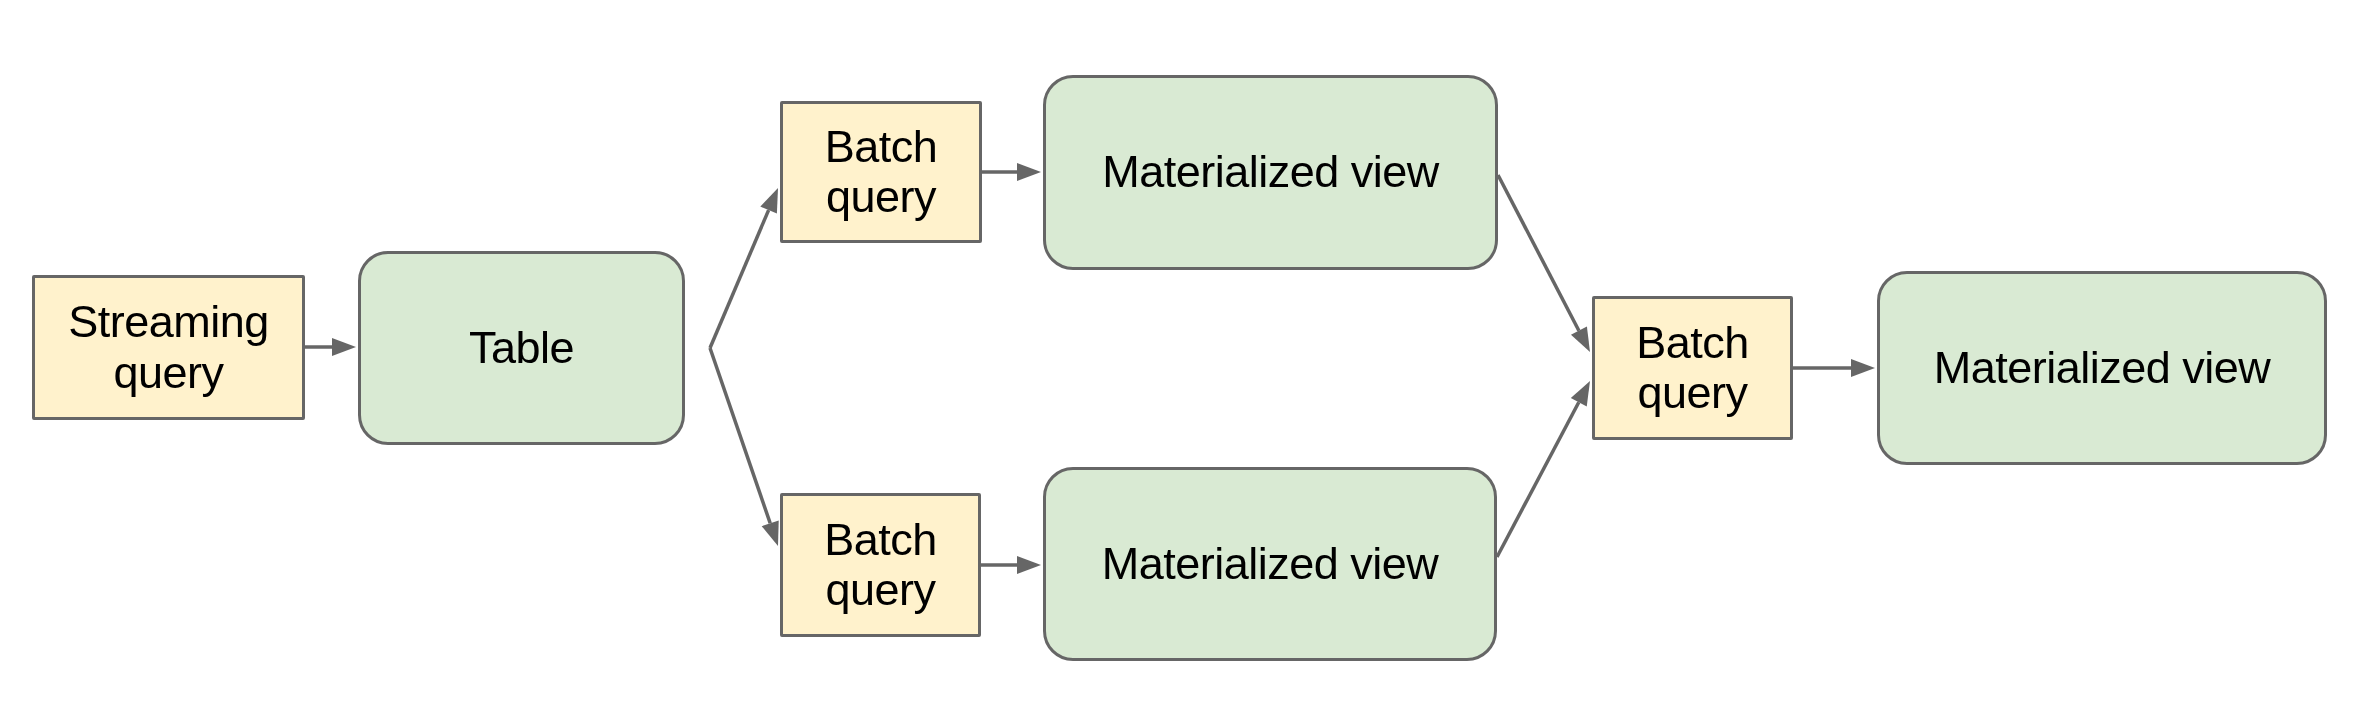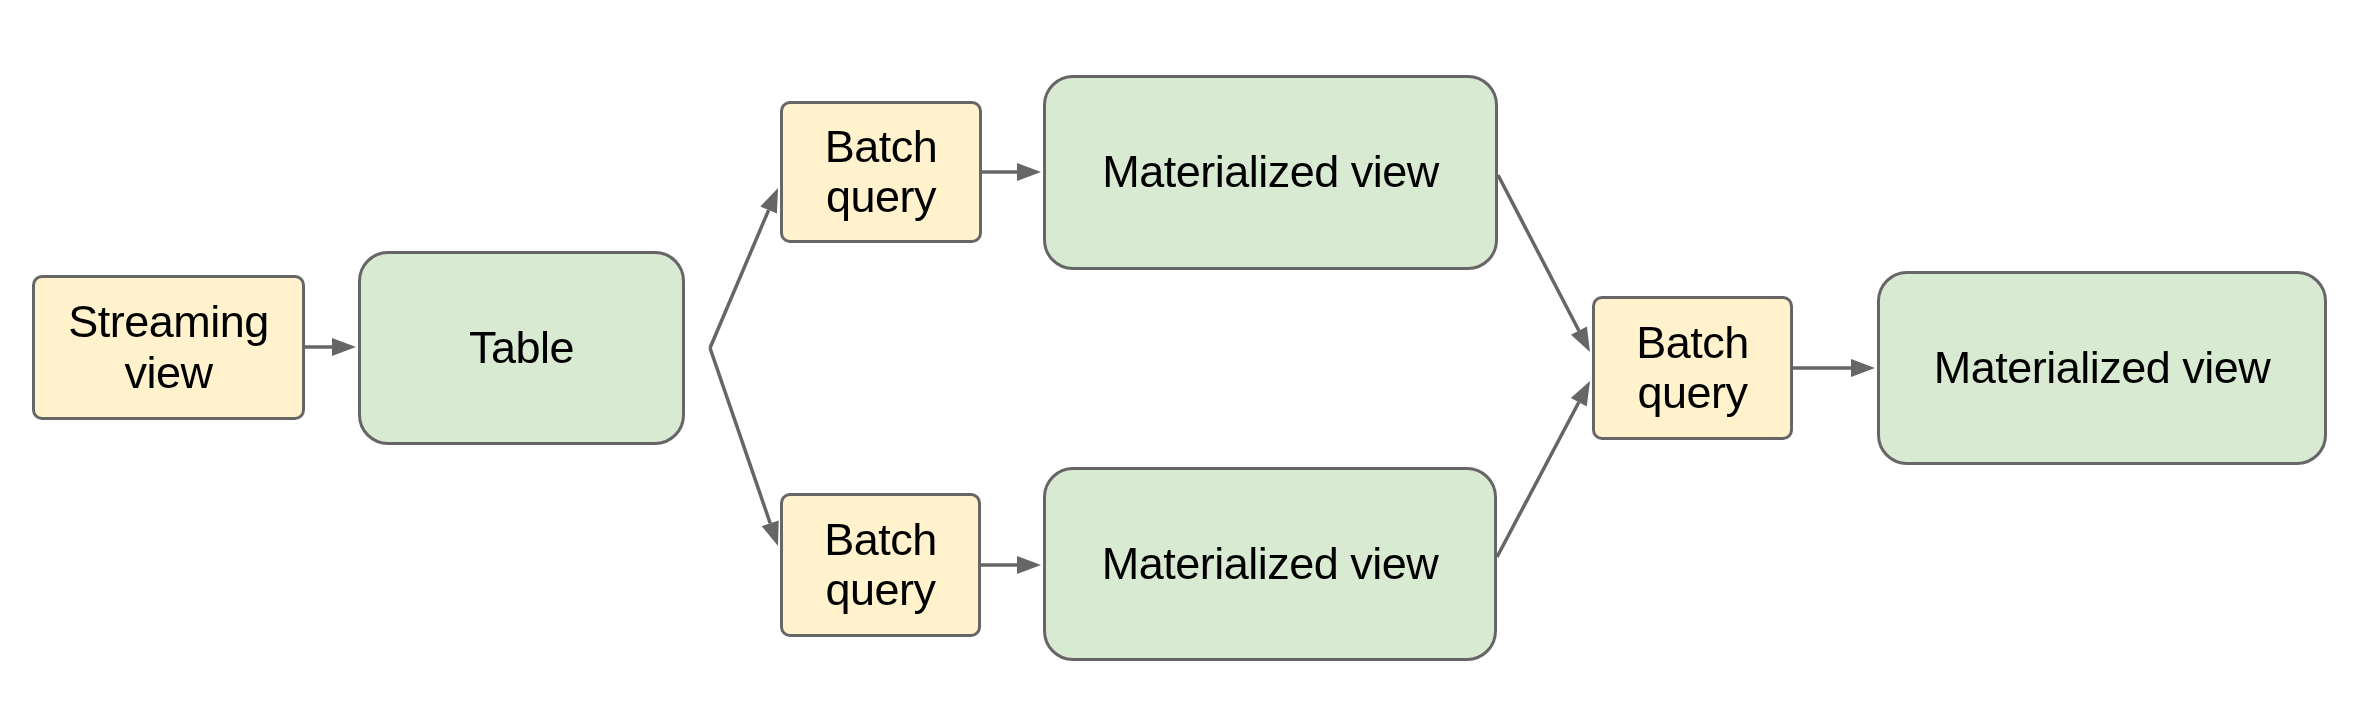--- a/index.html
+++ b/index.html
@@ -29,21 +29,21 @@
     justify-content: center;
     text-align: center;
     color: var(--text-color, #000000);
     font-size: 45px;
     line-height: 1.12;
     letter-spacing: -0.5px;
     padding: 2px;
   }
   .node.query {
     background: var(--query-fill, #fff2cc);
-    border-radius: 10px;
+    border-radius: 2px;
   }
   .node.view {
     background: var(--view-fill, #d9ead3);
     border-radius: 30px;
     justify-content: center;
   }
   .label {
     display: block;
   }
 </style>
@@ -64,21 +64,21 @@
       <polygon points="1041,565 1017,574 1017,556" fill="#666666"></polygon>
       <line x1="1498" y1="175" x2="1578.9313226479028" y2="330.70482726824764" stroke="#666666" stroke-width="3.5"></line>
       <polygon points="1590,352 1570.9456328734957,334.8555812752841 1586.9170124223099,326.55407326121116" fill="#666666"></polygon>
       <line x1="1497" y1="557" x2="1578.7873167803498" y2="402.21970157697257" stroke="#666666" stroke-width="3.5"></line>
       <polygon points="1590,381 1586.7447048717145,406.4244577843414 1570.829928688985,398.0149453696037" fill="#666666"></polygon>
       <line x1="1793" y1="368" x2="1851" y2="368" stroke="#666666" stroke-width="3.5"></line>
       <polygon points="1875,368 1851,377 1851,359" fill="#666666"></polygon>
     </svg>
 
   <div class="node query" style="left: 32px; top: 275px; width: 273px; height: 145px;">
-    <span class="label">Streaming view</span>
+    <span class="label">Streaming query</span>
   </div>
   <div class="node view" style="left: 358px; top: 251px; width: 327px; height: 194px;">
     <span class="label">Table</span>
   </div>
   <div class="node query" style="left: 780px; top: 101px; width: 202px; height: 142px;">
     <span class="label">Batch query</span>
   </div>
   <div class="node view" style="left: 1043px; top: 75px; width: 455px; height: 195px;">
     <span class="label">Materialized view</span>
   </div>

